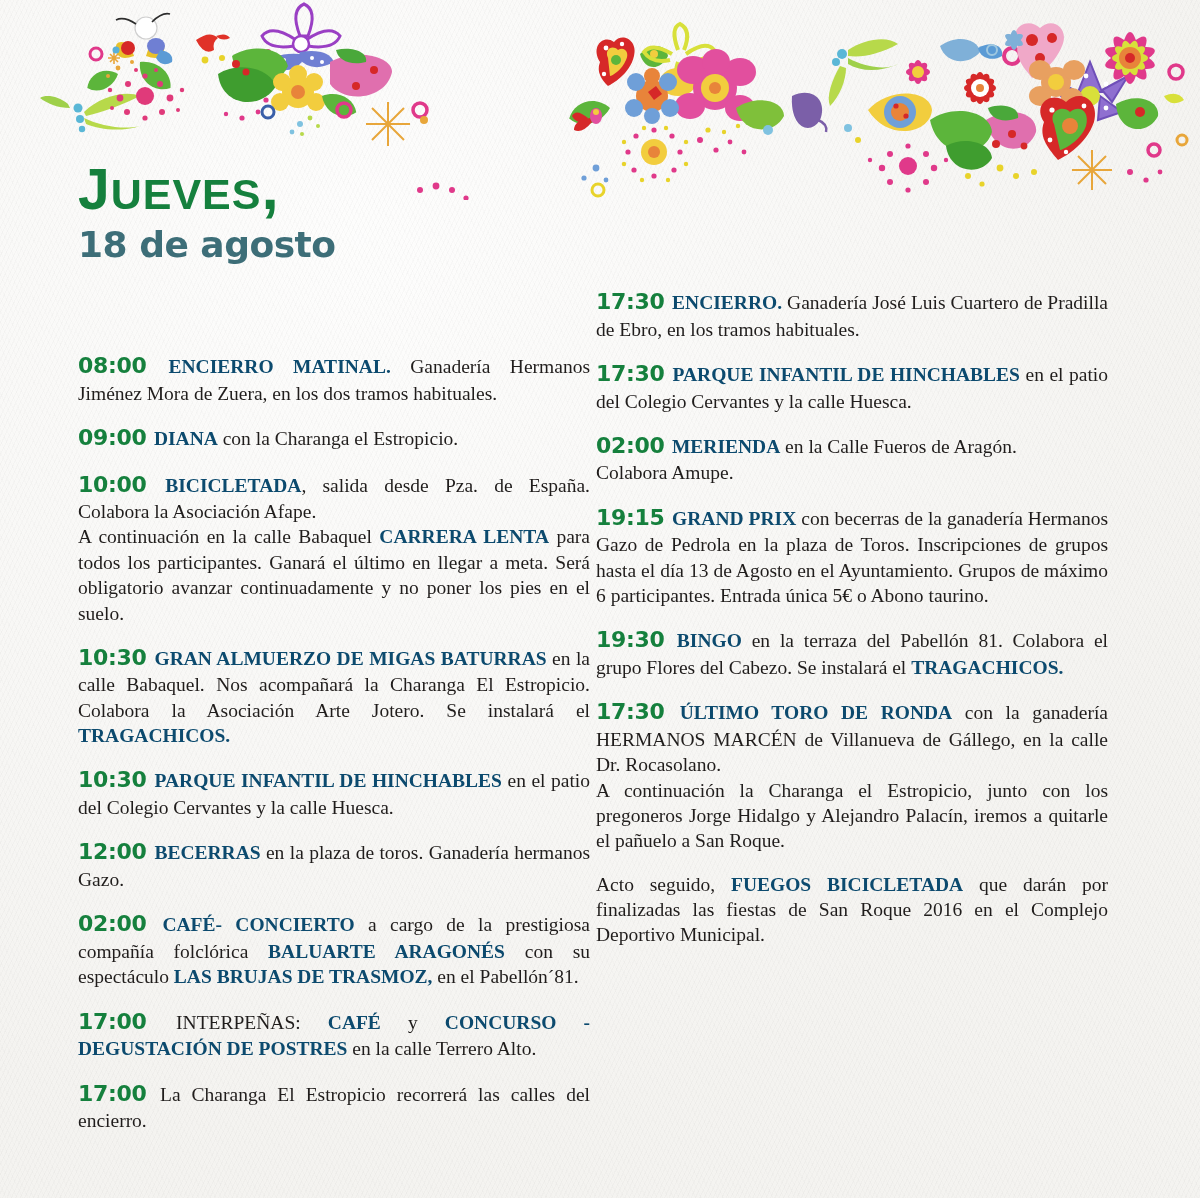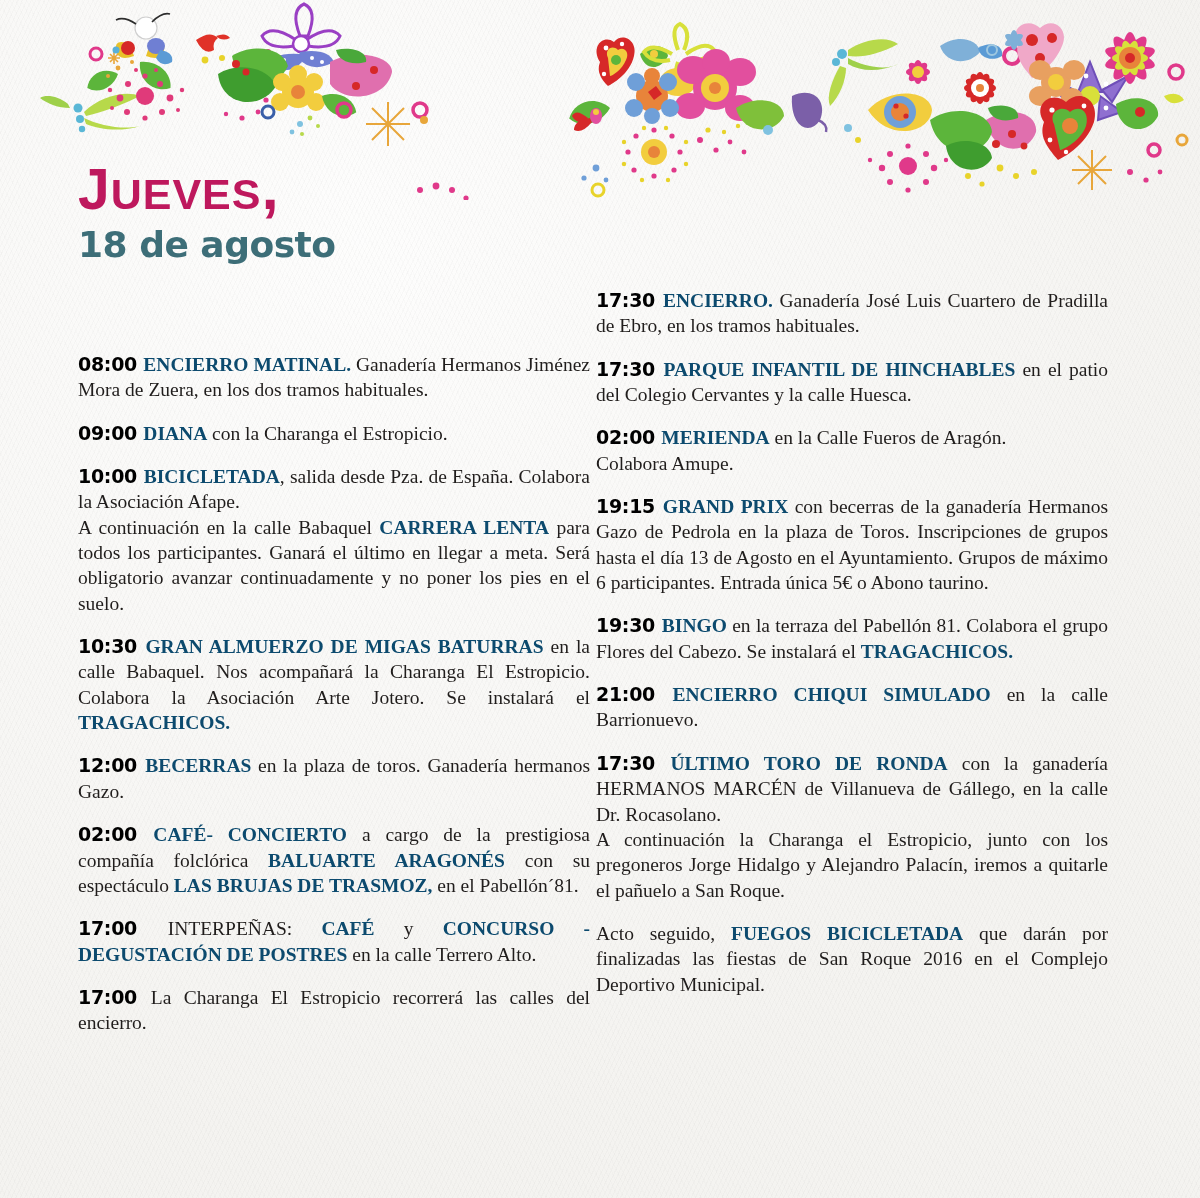--- a/index.html
+++ b/index.html
@@ -17,21 +17,21 @@
       repeating-linear-gradient(65deg, rgba(0,0,0,0.013) 0 1px, rgba(255,255,255,0) 1px 5px),
       radial-gradient(circle at 30% 20%, rgba(255,255,255,0.8), rgba(0,0,0,0.012) 70%);
     pointer-events:none;z-index:1;
   }
   .deco{position:absolute;top:0;left:0;width:1200px;height:200px;z-index:2;pointer-events:none;}
   .content{position:relative;z-index:3;}
 
   
   .title-block{position:absolute;left:78px;top:140px;}
   .title-day{
-    color:#be185d;
+    color:#15803d;
     font-family:"Liberation Sans", sans-serif;
     font-weight:bold;
     font-size:62px;
     letter-spacing:1px;
     line-height:1;
     font-variant:small-caps;
     text-transform:lowercase;
   }
   .title-day::first-letter{font-size:82px;}
   .title-date{
@@ -55,22 +55,22 @@
     font-size:19.5px;
     line-height:1.30;
     color:#201d1c;
     text-align:justify;
     text-justify:inter-word;
   }
   .event p.nojust{text-align:left;}
   .time{
     font-family:"DejaVu Sans", sans-serif;
     font-weight:bold;
-    font-size:19px;
-    color:#000000;
+    font-size:22px;
+    color:#15803d;
     letter-spacing:-0.3px;
   }
   .hl{
     color:#0c4a6e;
     font-weight:bold;
     font-family:"Liberation Serif", serif;
   }
   .gap-md{margin-bottom:18px;}
 </style>
 </head>
@@ -497,20 +497,23 @@
       <div class="event gap-md">
         <p><span class="time">09:00 </span><span class="hl">DIANA</span><span> con la Charanga el Estropicio.</span></p>
       </div>
       <div class="event gap-md">
         <p><span class="time">10:00 </span><span class="hl">BICICLETADA</span><span>, salida desde Pza. de España. Colabora la Asociación Afape.</span><br><span>A continuación en la calle Babaquel </span><span class="hl">CARRERA LENTA</span><span> para todos los participantes. Ganará el último en llegar a meta. Será obligatorio avanzar continuadamente y no poner los pies en el suelo.</span></p>
       </div>
       <div class="event gap-md">
         <p><span class="time">10:30 </span><span class="hl">GRAN ALMUERZO DE MIGAS BATURRAS</span><span> en la calle Babaquel. Nos acompañará la Charanga El Estropicio. Colabora la Asociación Arte Jotero. Se instalará el </span><span class="hl">TRAGACHICOS.</span></p>
       </div>
       <div class="event gap-md">
+        <p><span class="time">10:30 </span><span class="hl">PARQUE INFANTIL DE HINCHABLES</span><span> en el patio del Colegio Cervantes y la calle Huesca.</span></p>
+      </div>
+      <div class="event gap-md">
         <p><span class="time">12:00 </span><span class="hl">BECERRAS</span><span> en la plaza de toros. Ganadería hermanos Gazo.</span></p>
       </div>
       <div class="event gap-md">
         <p><span class="time">02:00 </span><span class="hl">CAFÉ- CONCIERTO</span><span> a cargo de la prestigiosa compañía folclórica </span><span class="hl">BALUARTE ARAGONÉS</span><span> con su espectáculo </span><span class="hl">LAS BRUJAS DE TRASMOZ,</span><span> en el Pabellón´81.</span></p>
       </div>
       <div class="event gap-md">
         <p><span class="time">17:00 </span><span> INTERPEÑAS: </span><span class="hl">CAFÉ</span><span> y </span><span class="hl">CONCURSO - DEGUSTACIÓN DE POSTRES</span><span> en la calle Terrero Alto.</span></p>
       </div>
       <div class="event gap-md">
         <p><span class="time">17:00 </span><span> La Charanga El Estropicio recorrerá las calles del encierro.</span></p>
@@ -525,23 +528,20 @@
         <p><span class="time">17:30 </span><span class="hl">PARQUE INFANTIL DE HINCHABLES</span><span> en el patio del Colegio Cervantes y la calle Huesca.</span></p>
       </div>
       <div class="event gap-md">
         <p><span class="time">02:00 </span><span class="hl">MERIENDA</span><span> en la Calle Fueros de Aragón.</span><br><span>Colabora Amupe.</span></p>
       </div>
       <div class="event gap-md">
         <p><span class="time">19:15 </span><span class="hl">GRAND PRIX</span><span> con becerras de la ganadería Hermanos Gazo de Pedrola en la plaza de Toros. Inscripciones de grupos hasta el día 13 de Agosto en el Ayuntamiento. Grupos de máximo 6 participantes. Entrada única 5€ o Abono taurino.</span></p>
       </div>
       <div class="event gap-md">
         <p><span class="time">19:30 </span><span class="hl">BINGO</span><span> en la terraza del Pabellón 81. Colabora el grupo Flores del Cabezo. Se instalará el </span><span class="hl">TRAGACHICOS.</span></p>
-      </div>
-      <div class="event gap-md">
-        <p><span class="time">21:00 </span><span class="hl">ENCIERRO CHIQUI SIMULADO</span><span> en la calle Barrionuevo.</span></p>
       </div>
       <div class="event gap-md">
         <p><span class="time">17:30 </span><span class="hl">ÚLTIMO TORO DE RONDA</span><span> con la ganadería HERMANOS MARCÉN de Villanueva de Gállego, en la calle Dr. Rocasolano.</span><br><span>A continuación la Charanga el Estropicio, junto con los pregoneros Jorge Hidalgo y Alejandro Palacín, iremos a quitarle el pañuelo a San Roque.</span></p>
       </div>
       <div class="event">
         <p><span>Acto seguido, </span><span class="hl">FUEGOS BICICLETADA</span><span> que darán por finalizadas las fiestas de San Roque 2016 en el Complejo Deportivo Municipal.</span></p>
       </div>
     </div>
 
 </div>

